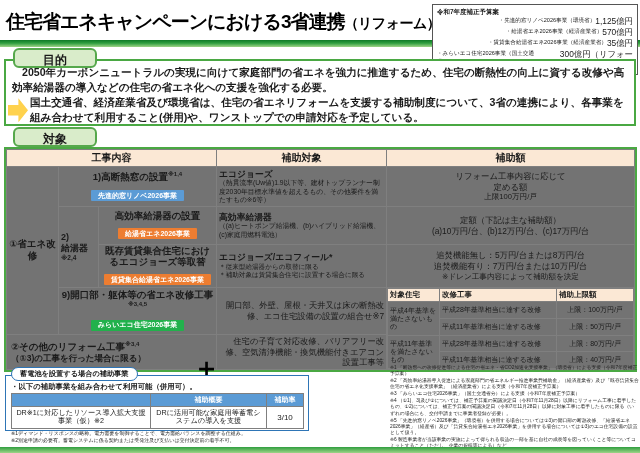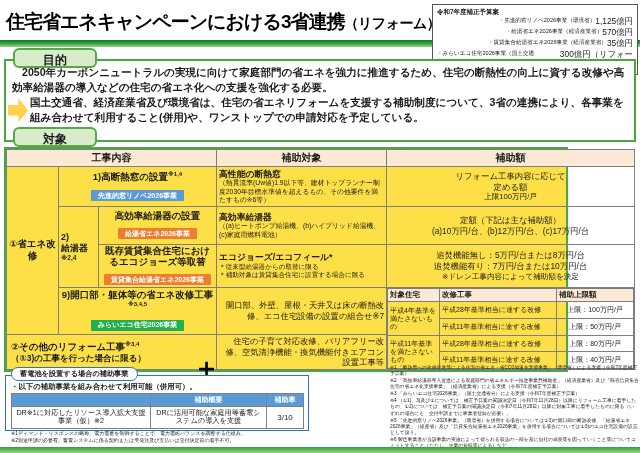--- a/index.html
+++ b/index.html
@@ -19,31 +19,31 @@
   .budget-item .amt{text-align:right;}
 
   
   .pill{position:absolute;width:84px;height:20px;line-height:20px;text-align:center;
         background:#d9ecca;border:2px solid #56a84c;border-radius:6px;
         font-size:12px;font-weight:bold;z-index:3;box-sizing:border-box;}
   .purpose-pill{top:48px;left:13px;}
   .target-pill{top:127px;left:13px;}
 
   
-  .purpose-box{position:absolute;top:59px;left:4px;width:632px;height:83px;box-sizing:border-box;
+  .purpose-box{position:absolute;top:59px;left:4px;width:632px;height:67px;box-sizing:border-box;
                border:2.5px solid #4aa843;background:#fff;padding:4px 6px 2px 6px;}
   .purpose-box .p1{font-size:10.6px;font-weight:600;line-height:1.38;text-indent:10px;}
   .p2-wrap{position:relative;margin-top:1px;}
   .arrow-icon{position:absolute;left:-4px;top:3px;width:20px;height:24px;background:#ffd24d;
               clip-path:polygon(0 28%,52% 28%,52% 0,100% 50%,52% 100%,52% 72%,0 72%);}
   .purpose-box .p2{margin-left:18px;font-size:10.6px;font-weight:600;line-height:1.38;}
 
   
-  .table-wrap{position:absolute;top:147px;left:4px;width:564px;box-sizing:border-box;
-              border:2.5px solid #4aa843;background:#fde047;}
+  .table-wrap{position:absolute;top:147px;left:4px;width:633px;box-sizing:border-box;
+              border:2.5px solid #4aa843;background:#737373;}
   table{border-collapse:collapse;table-layout:fixed;}
   .main-table{width:628px;}
   .main-table th,.main-table td{border:1px solid #7f7f7f;padding:1px 2px;vertical-align:middle;box-sizing:border-box;}
   .main-table th{background:#fbe8d5;font-size:10px;font-weight:bold;height:17px;padding:0;}
   .cat{font-size:9.5px;font-weight:600;text-align:center;line-height:1.3;}
   .group{font-size:9px;font-weight:600;text-align:left;padding-left:3px;line-height:1.25;}
   .gsup{font-size:6.5px;}
   .work{text-align:center;}
   .work .wlabel{font-size:9.5px;font-weight:600;line-height:1.15;}
   .work .wlabel sup{font-size:6px;}
@@ -155,21 +155,21 @@
         <th>補助対象</th>
         <th>補助額</th>
       </tr>
       <tr class="r1">
         <td rowspan="4" class="cat">①省エネ改修</td>
         <td colspan="2" class="work">
           <div class="wlabel"><span>1)高断熱窓の設置</span><sup>※1,4</sup></div>
           <div class="badge blue">先進的窓リノベ2026事業</div>
         </td>
         <td class="subj">
-          <div class="stitle">高性能の断熱窓</div>
+          <div class="stitle">エコジョーズ</div>
           <div class="sdetail">（熱貫流率(Uw値)1.9以下等、建材トップランナー制度2030年目標水準値を超えるもの、その他要件を満たすもの※6等）</div>
         </td>
         <td class="amt">
           <div>リフォーム工事内容に応じて</div>
           <div>定める額</div>
           <div class="small">上限100万円/戸</div>
         </td>
       </tr>
       <tr class="r2a">
         <td rowspan="2" class="group">

